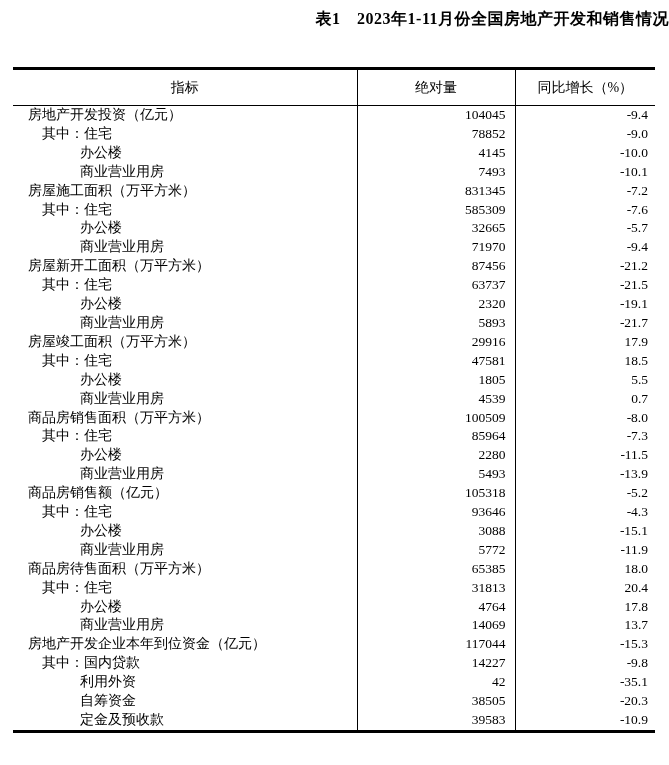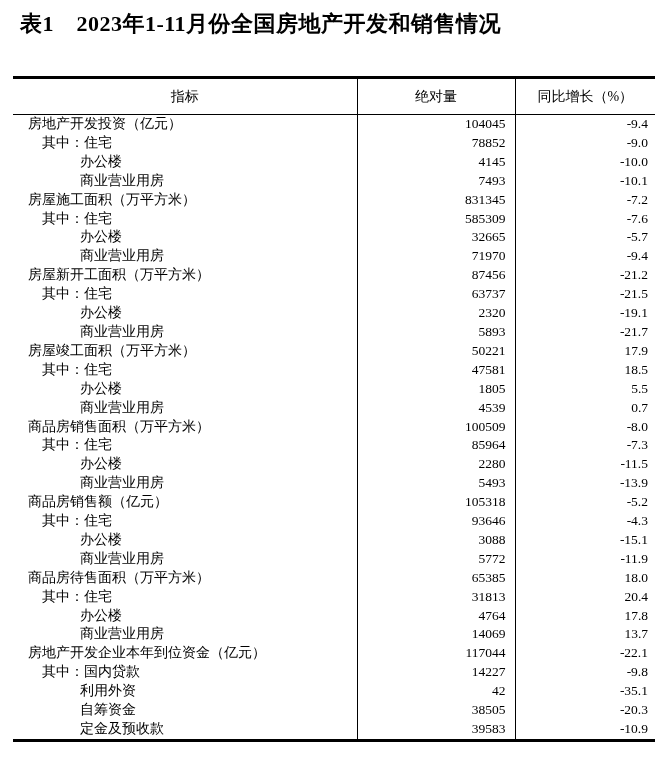--- a/index.html
+++ b/index.html
@@ -10,22 +10,22 @@
   body {
     width: 669px;
     height: 765px;
     overflow: hidden;
     color: #000000;
     font-family: "Liberation Serif", "DejaVu Serif", serif;
   }
   .page-title {
     margin: 0;
     padding-top: 9px;
-    text-align: left;
-    font-size: 22px;
+    text-align: right;
+    font-size: 16px;
     font-weight: bold;
     letter-spacing: 0.5px;
     font-family: "Liberation Serif", "DejaVu Serif", serif;
     padding-left: 20px;
   }
   table.stats-table {
     border-collapse: collapse;
     table-layout: fixed;
     width: 642px;
     margin: 37px 0 0 13px;
@@ -145,21 +145,21 @@
         <td class="col-absolute num">2320</td>
         <td class="col-growth num">-19.1</td>
       </tr>
       <tr>
         <td class="col-indicator ind2">商业营业用房</td>
         <td class="col-absolute num">5893</td>
         <td class="col-growth num">-21.7</td>
       </tr>
       <tr>
         <td class="col-indicator ind0">房屋竣工面积（万平方米）</td>
-        <td class="col-absolute num">50221</td>
+        <td class="col-absolute num">29916</td>
         <td class="col-growth num">17.9</td>
       </tr>
       <tr>
         <td class="col-indicator ind1">其中：住宅</td>
         <td class="col-absolute num">47581</td>
         <td class="col-growth num">18.5</td>
       </tr>
       <tr>
         <td class="col-indicator ind2">办公楼</td>
         <td class="col-absolute num">1805</td>
@@ -226,21 +226,21 @@
         <td class="col-growth num">17.8</td>
       </tr>
       <tr>
         <td class="col-indicator ind2">商业营业用房</td>
         <td class="col-absolute num">14069</td>
         <td class="col-growth num">13.7</td>
       </tr>
       <tr>
         <td class="col-indicator ind0">房地产开发企业本年到位资金（亿元）</td>
         <td class="col-absolute num">117044</td>
-        <td class="col-growth num">-22.1</td>
+        <td class="col-growth num">-15.3</td>
       </tr>
       <tr>
         <td class="col-indicator ind1">其中：国内贷款</td>
         <td class="col-absolute num">14227</td>
         <td class="col-growth num">-9.8</td>
       </tr>
       <tr>
         <td class="col-indicator ind2">利用外资</td>
         <td class="col-absolute num">42</td>
         <td class="col-growth num">-35.1</td>

